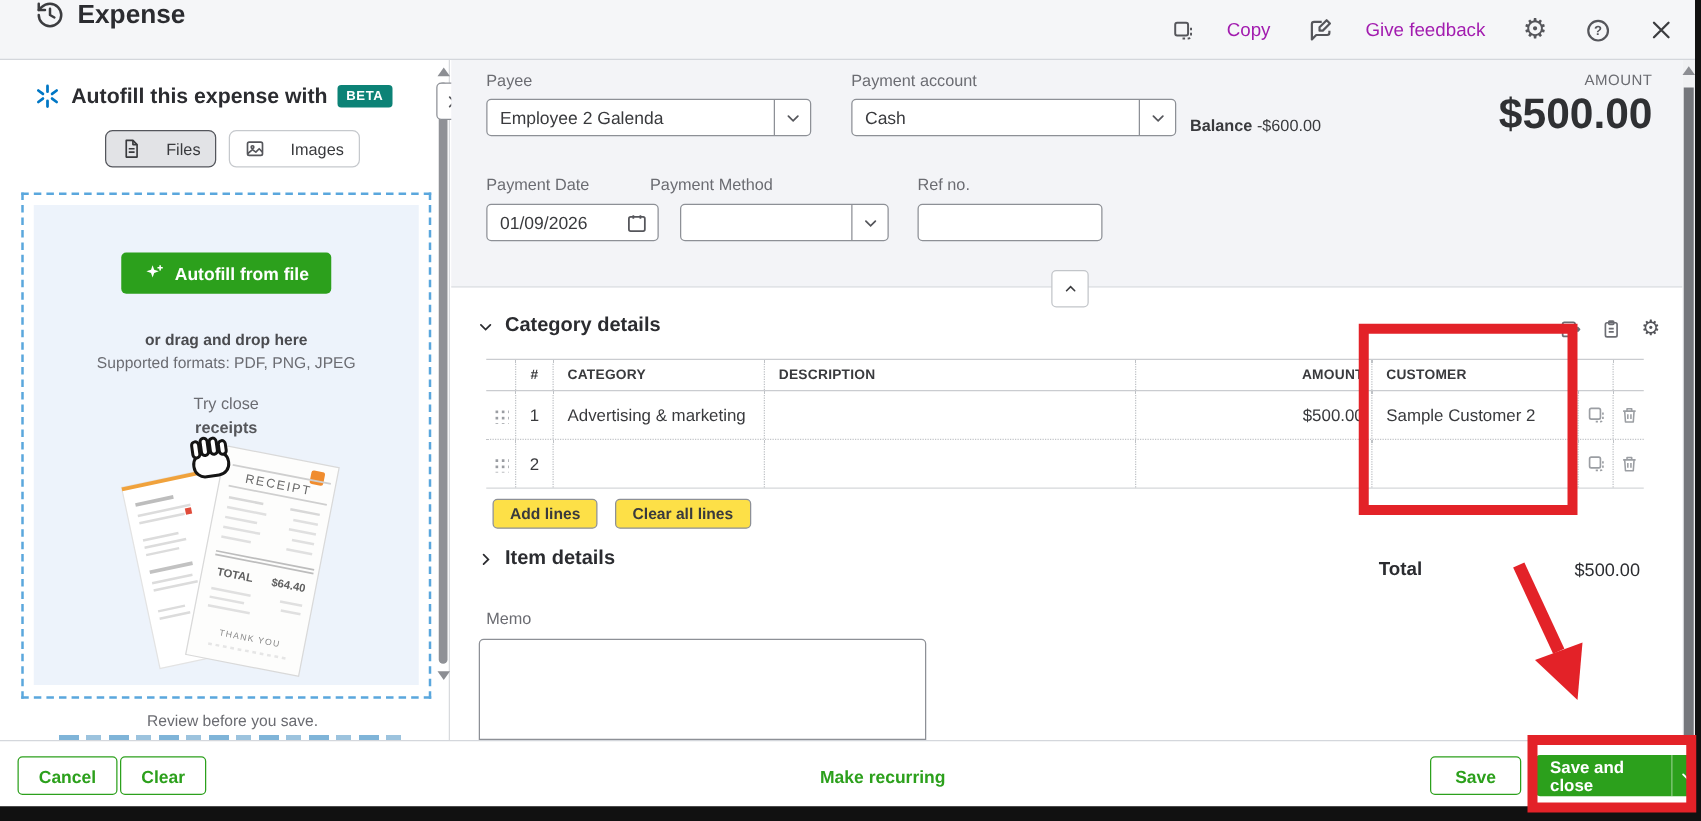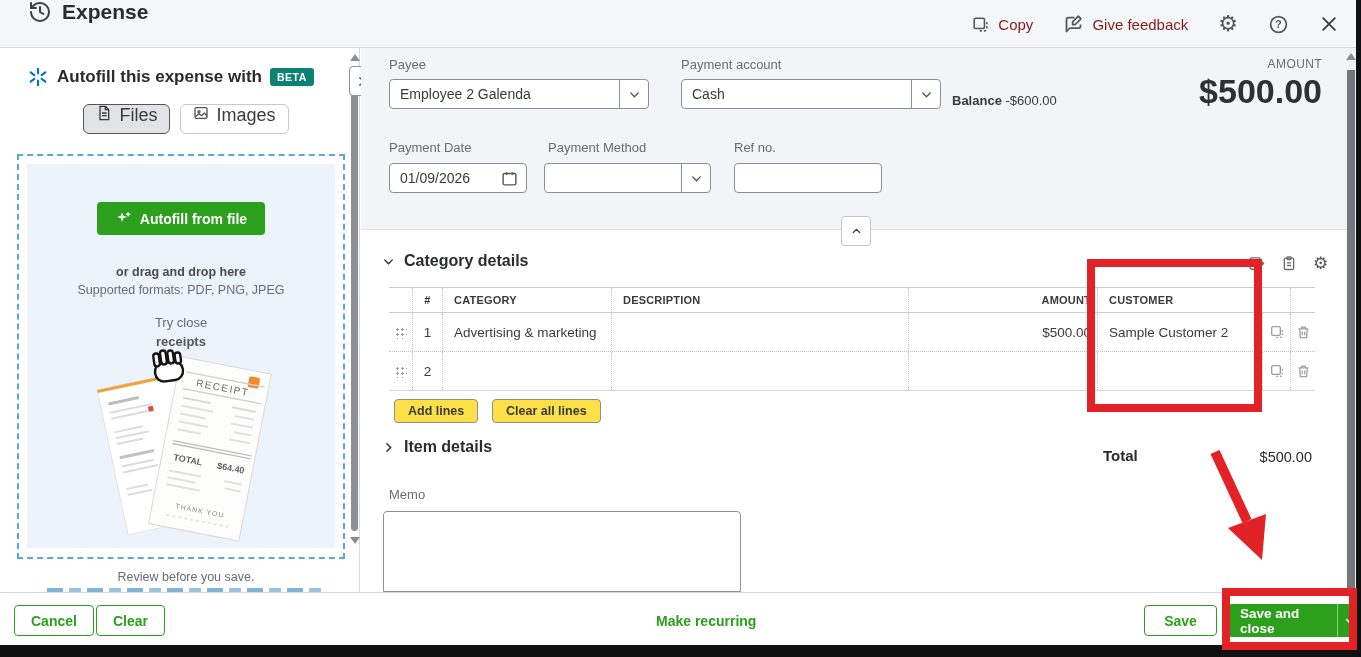--- a/index.html
+++ b/index.html
@@ -7,33 +7,33 @@
        font-family:"Liberation Sans",sans-serif;color:#393a3d;-webkit-font-smoothing:antialiased}
   .abs{position:absolute}
   svg{display:block}
 
   
   .top-header{position:absolute;left:0;top:0;width:1361px;height:48px;background:#f5f6f8;
               border-bottom:1px solid #d4d7dc;box-sizing:border-box}
   .th-left{position:absolute;left:28px;top:0;height:48px;display:flex;align-items:flex-start;gap:10px}
   .th-title{font-size:21px;font-weight:700;color:#2b2c30}
   .th-right{position:absolute;right:22px;top:0;height:48px;display:flex;align-items:center;gap:30px}
-  .th-item{display:flex;align-items:center;gap:8px;color:#7f1d1d;font-size:15px;cursor:pointer}
+  .th-item{display:flex;align-items:center;gap:25px;color:#a21caf;font-size:15px;cursor:pointer}
   .u-icon{font-family:"DejaVu Sans",sans-serif;color:#55565b;line-height:1}
 
   
   .panel{position:absolute;left:13px;top:48px;width:347px;height:544px;background:#fff;
          border-right:1px solid #d8dadd;box-sizing:border-box;overflow:hidden}
   .panel-head{display:flex;align-items:center;gap:8px;padding:18px 12px 0 14px}
   .panel-title{font-size:17px;font-weight:700;color:#2b2c30;white-space:nowrap}
   .beta{background:#0c8276;color:#fff;font-size:10.5px;font-weight:700;letter-spacing:.5px;
         padding:3px 7px;border-radius:3px}
   .toggle-row{display:flex;justify-content:center;gap:10px;margin-top:16px}
-  .toggle-btn{display:flex;align-items:flex-start;gap:7px;height:30px;padding:0 12px;border-radius:6px;
-              font-size:18px;color:#393a3d;cursor:pointer;box-sizing:border-box;background:#fff;
+  .toggle-btn{display:flex;align-items:center;gap:20px;height:30px;padding:0 12px;border-radius:6px;
+              font-size:13px;color:#393a3d;cursor:pointer;box-sizing:border-box;background:#fff;
               border:1px solid #c6c9cd}
   .toggle-btn.sel{background:#e2e3e6;border:1.5px solid #54565c}
   .dropzone{margin:20px 14px 0 4px;height:405px;border:2px dashed #5aa7dd;position:relative;box-sizing:border-box}
   .dz-inner{position:absolute;left:8px;right:8px;top:8px;bottom:9px;background:#edf3fb;text-align:center}
   .autofill-btn{display:inline-flex;align-items:center;gap:8px;margin-top:38px;height:33px;padding:0 18px;
                 background:#2ca01c;border:none;border-radius:4px;color:#fff;font-weight:700;font-size:14px;cursor:pointer}
   .dz-drag{margin-top:30px;font-size:12.5px;font-weight:700;color:#4a4b4f}
   .dz-formats{margin-top:4px;font-size:12.5px;color:#6b6c72}
   .dz-try{margin-top:18px;font-size:13px;color:#6b6c72}
   .dz-receipts{margin-top:4px;font-size:13px;font-weight:700;color:#55565a}
@@ -311,21 +311,21 @@
 <div class="abs field" style="left:389px;top:163px;width:138px">
   <input value="01/09/2026" style="">
   <span style="display:flex;align-items:center;padding-right:8px">
     <svg width="17" height="17" viewBox="0 0 24 24" fill="none" stroke="#55565b" stroke-width="2" stroke-linejoin="round">
       <rect x="3" y="5" width="18" height="16" rx="2"></rect>
         <path d="M8 3v4M16 3v4"></path>
     </svg>
   </span>
 </div>
 
-<div class="abs lbl" style="left:548px;top:140px">Payment Method</div>
+<div class="abs lbl" style="left:520px;top:140px">Payment Method</div>
 <div class="abs field" style="left:544px;top:163px;width:167px">
   <input value="" style="">
   <span class="dd-btn">
     <svg width="13" height="13" viewBox="0 0 24 24" fill="none" stroke="#55565b" stroke-width="2.6" stroke-linecap="round">
         <path d="M5 9l7 7 7-7"></path>
       </svg>
   </span>
 </div>
 
 <div class="abs lbl" style="left:734px;top:140px">Ref no.</div>

